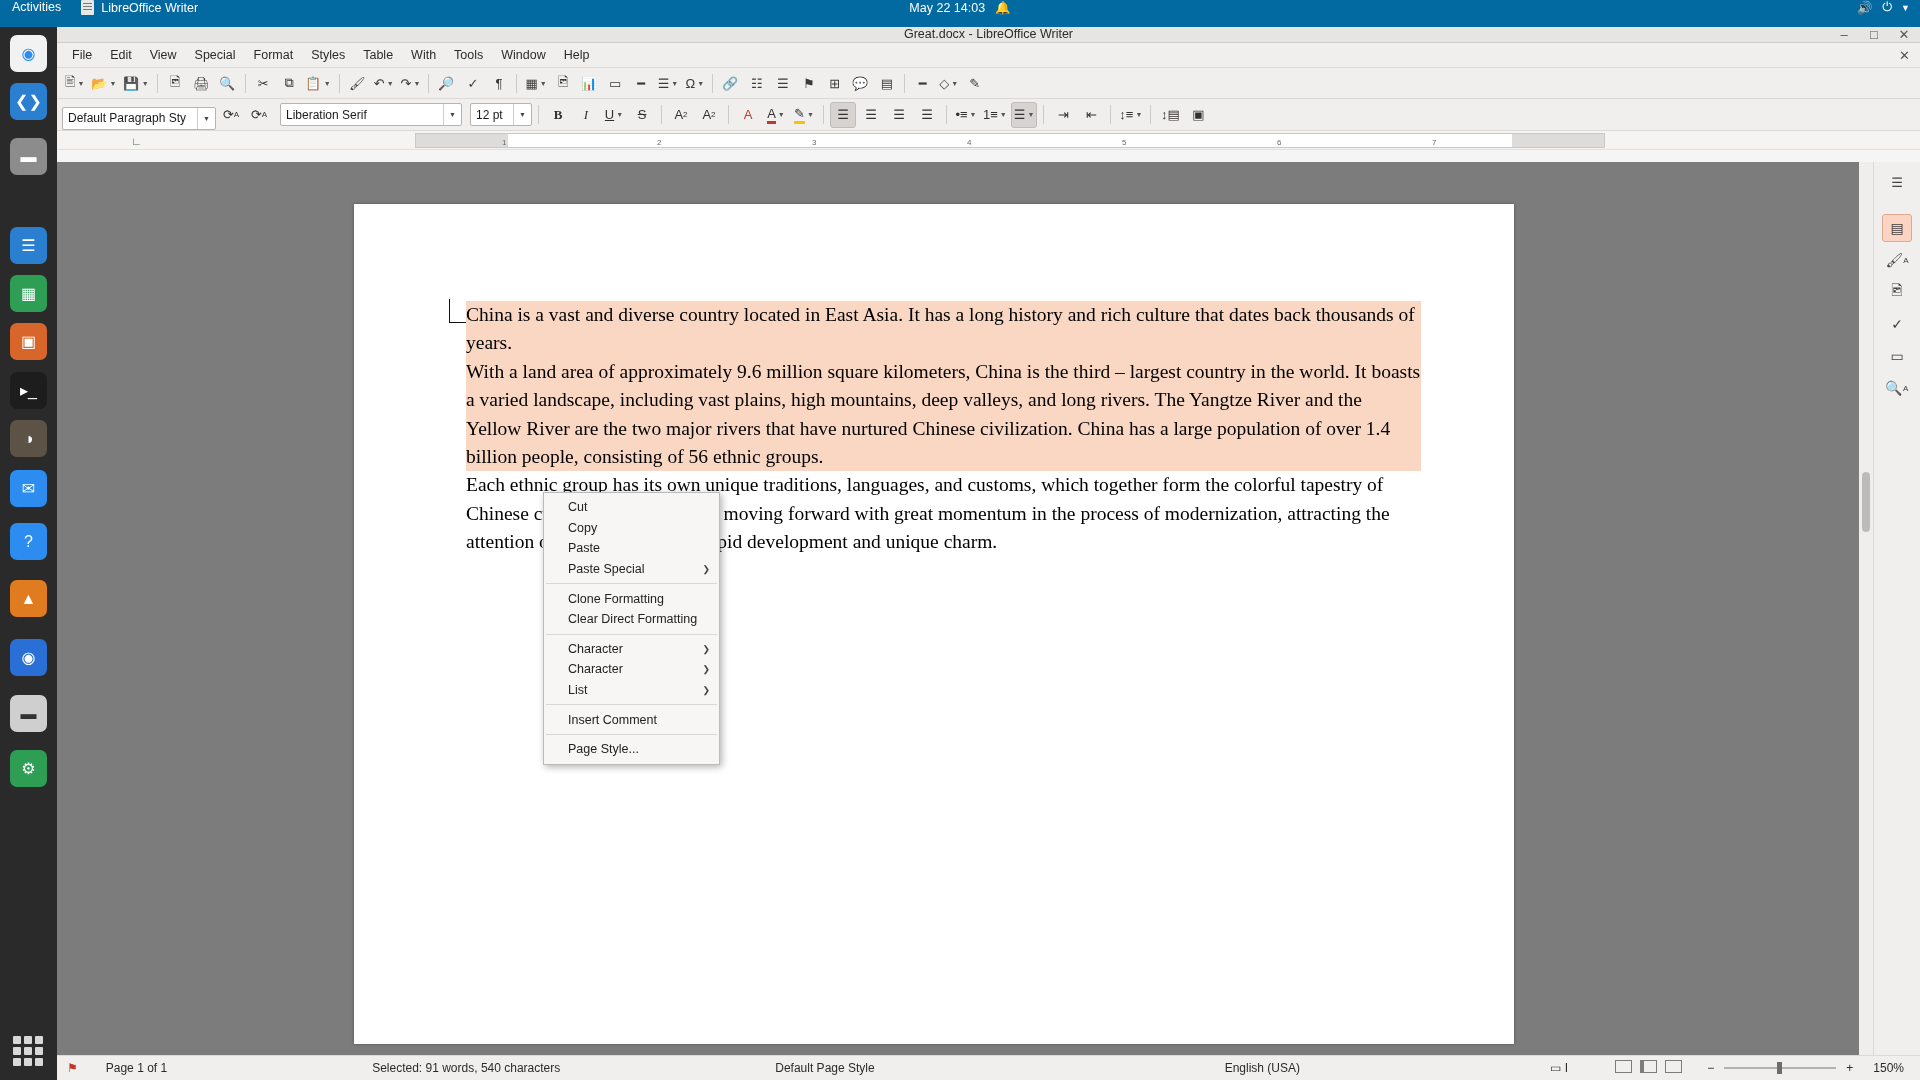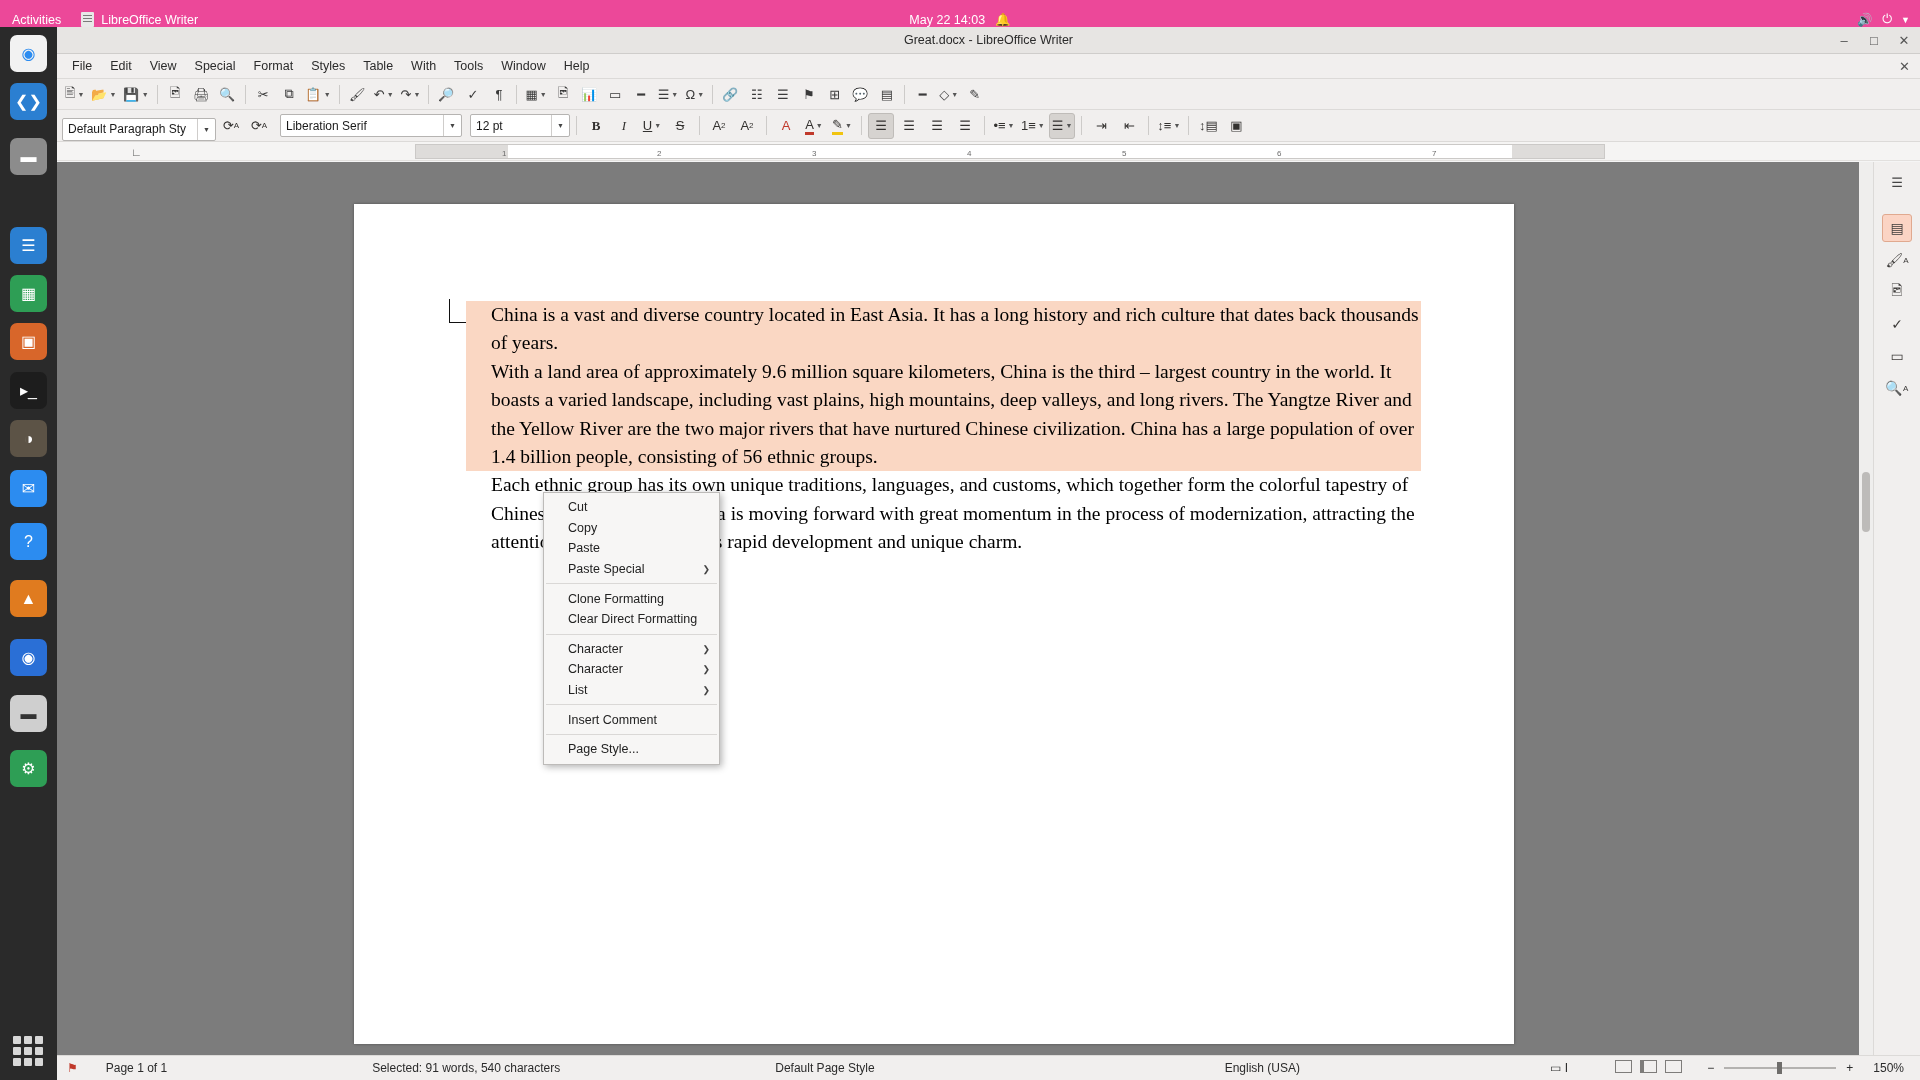--- a/index.html
+++ b/index.html
@@ -8,22 +8,22 @@
     width: 1920px; height: 1080px;
     overflow: hidden;
     font-family: "Liberation Sans", sans-serif;
     background: #ffffff;
   }
   #screen { position: relative; width: 1920px; height: 1080px; }
 
   
   .topbar {
     position: absolute; left: 0; top: 0; width: 1920px; height: 27px;
-    background: #ec4899; color: #ffffff;
-    display: flex; align-items: flex-end;
+    background: #0369a1; color: #ffffff;
+    display: flex; align-items: flex-start;
     font-size: 12.5px;
   }
   .topbar .activities { padding: 0 12px; font-weight: normal; }
   .topbar .appname { display: flex; align-items: center; gap: 7px; margin-left: 8px; }
   .topbar .clock {
     position: absolute; left: 50%; transform: translateX(-50%);
     display: flex; align-items: center; gap: 10px; white-space: nowrap;
   }
   .topbar .tray {
     position: absolute; right: 10px; display: flex; align-items: center; gap: 9px;
@@ -52,22 +52,22 @@
     display: grid; grid-template-columns: repeat(3, 1fr); gap: 3px;
   }
   .dock-grid i { background: #d8d8d8; border-radius: 1px; display: block; }
 
   
   .window {
     position: absolute; left: 57px; top: 27px; width: 1863px; height: 1053px;
     background: #f5f5f5;
   }
   .titlebar {
-    height: 27px; background: #e7e5e3; border-bottom: 1px solid #cfcdcb;
-    display: flex; align-items: center; justify-content: center;
+    height: 16px; background: #e7e5e3; border-bottom: 1px solid #cfcdcb;
+    display: flex; justify-content: center;
     position: relative; font-size: 12.5px; color: #2a2a2a;
   }
   .titlebar .winbtns { position: absolute; right: 8px; display: flex; gap: 14px; color: #555; font-size: 13px; }
   .titlebar .winbtn { width: 16px; text-align: center; }
 
   .menubar {
     height: 25px; background: #f1efee; border-bottom: 1px solid #dcdad8;
     display: flex; align-items: center; padding-left: 6px; font-size: 12.5px; color: #2b2b2b;
     position: relative;
   }
@@ -95,21 +95,21 @@
     padding: 0 0 0 5px; position: relative;
   }
   .combo .val { overflow: hidden; white-space: nowrap; }
   .combo .dd {
     width: 18px; height: 21px; margin-left: auto; display: flex;
     align-items: center; justify-content: center; font-size: 7px;
     border-left: 1px solid #cfcdcb; color: #444;
   }
   .style-combo { width: 154px; margin-top: 7px; }
   .font-combo { width: 182px; }
-  .size-combo { width: 100px; }
+  .size-combo { width: 62px; }
 
   .fb { height: 26px; min-width: 26px; display: flex; align-items: center; justify-content: center;
         font-size: 13px; color: #33312f; border-radius: 3px; padding: 0 2px; }
   .fb.active { background: #d6d3d0; border: 1px solid #bfbcb9; }
   .fb b { font-family: "Liberation Serif", serif; }
 
   
   .ruler-wrap { height: 19px; background: #f5f4f3; position: relative; border-bottom: 1px solid #e2e0de; }
   .ruler {
     position: absolute; left: 358px; top: 2px; width: 1190px; height: 15px;
@@ -126,21 +126,21 @@
   }
   .page {
     position: absolute; left: 297px; top: 42px; width: 1160px; height: 840px;
     background: #ffffff; box-shadow: 0 0 3px rgba(0,0,0,.35);
   }
   .textblock {
     position: absolute; left: 112px; top: 97px; width: 955px;
     font-family: "Liberation Serif", serif; font-size: 19.5px; color: #000;
     line-height: 28.4px;
   }
-  .textblock p { margin: 0; padding-left: 25px; }
+  .textblock p { margin: 0; }
   .sel { background: #fad7c3; }
   .text-cursor-top {
     position: absolute; left: 95px; top: 118px; width: 786px; height: 1px; background: #111;
   }
   .caret-line {
     position: absolute; left: 95px; top: 95px; width: 1px; height: 24px; background: #111;
   }
 
   
   .ctxmenu {

